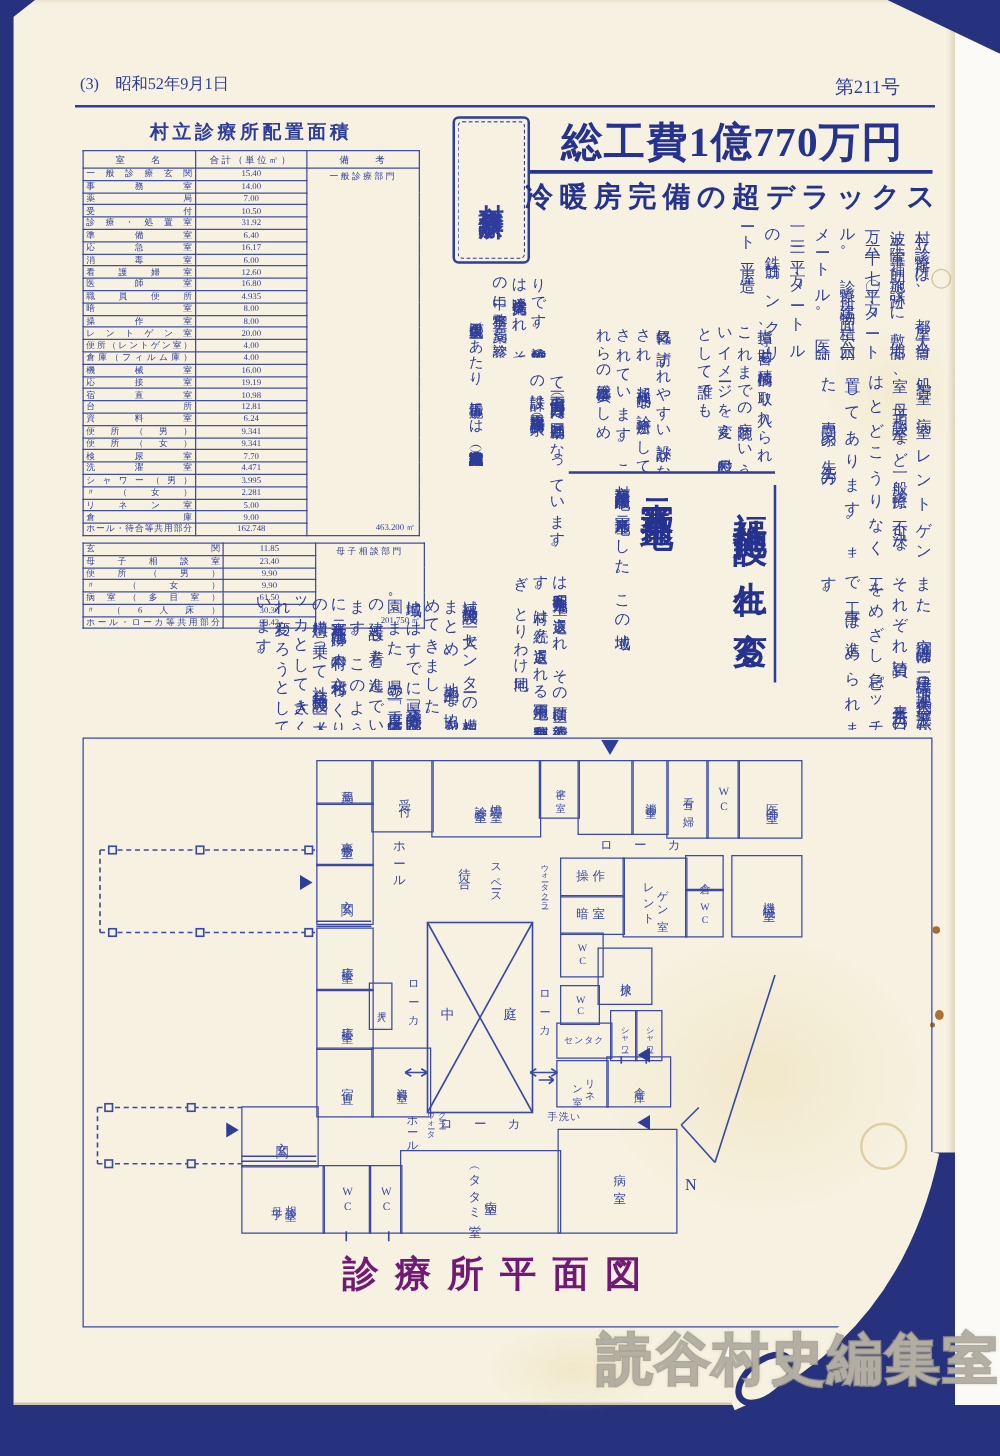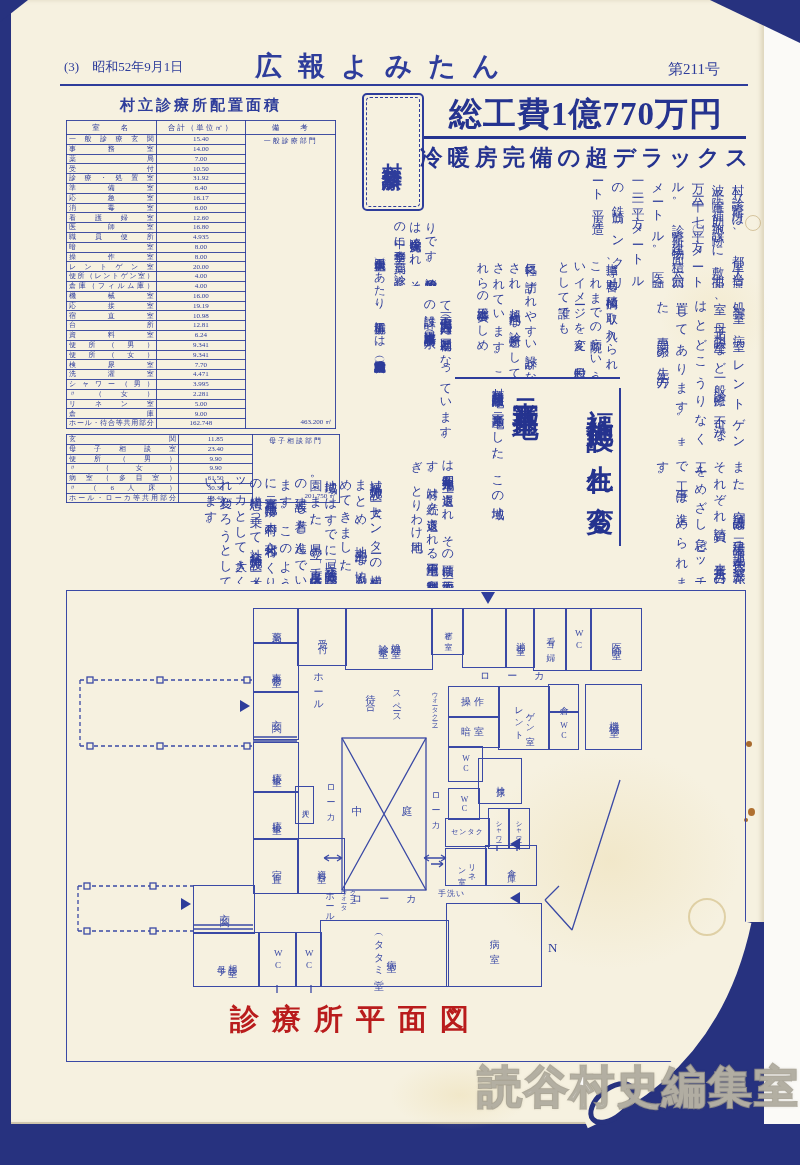--- a/index.html
+++ b/index.html
@@ -43,21 +43,21 @@
   .rule{position:absolute;background:var(--ink);}
   
   .plan-frame{left:66px;top:590px;width:678px;height:470px;border:1.6px solid var(--ink2);}
   .room{position:absolute;border:1.4px solid var(--ink2);display:flex;align-items:center;justify-content:center;color:var(--ink2);}
   .room .rlabel{white-space:pre-line;text-align:center;line-height:1.25;}
   .room.v .rlabel{writing-mode:vertical-rl;}
   .room.vwc .rlabel{writing-mode:vertical-rl;text-orientation:upright;}
   .plabel{position:absolute;color:var(--ink2);white-space:pre-line;}
   .plabel.v{writing-mode:vertical-rl;}
   .plabel.h{white-space:nowrap;}
-  .plan-caption{left:230px;top:1000px;width:340px;text-align:left;font-size:29px;font-weight:bold;letter-spacing:13px;color:#b91c1c;white-space:nowrap;}
+  .plan-caption{left:230px;top:1000px;width:340px;text-align:center;font-size:29px;font-weight:bold;letter-spacing:13px;color:#701a75;white-space:nowrap;}
   svg.overlay{position:absolute;left:0;top:0;pointer-events:none;}
   
   .watermark{left:478px;top:1058px;font-family:"Liberation Sans","DejaVu Sans",sans-serif;
              font-size:44px;font-weight:bold;letter-spacing:2px;color:rgba(255,255,255,.95);
              -webkit-text-stroke:2px rgba(160,155,140,.8);text-shadow:0 0 3px rgba(120,115,100,.5);white-space:nowrap;z-index:60;}
   .tri{position:absolute;background:var(--navy);}
 </style>
 </head>
 <body>
 
@@ -73,21 +73,20 @@
   <div class="blob" style="left:480px;top:750px;width:260px;height:220px;background:radial-gradient(closest-side,rgba(233,214,160,.35),rgba(233,214,160,0));"></div>
   <div class="blob" style="left:660px;top:260px;width:110px;height:110px;background:radial-gradient(closest-side,rgba(236,220,170,.3),rgba(236,220,170,0));"></div>
   <div class="blob" style="left:390px;top:1060px;width:140px;height:70px;background:radial-gradient(closest-side,rgba(230,210,150,.3),rgba(230,210,150,0));"></div>
   <div class="blob" style="left:688px;top:898px;width:34px;height:34px;border:2px solid rgba(190,160,80,.4);"></div>
   <div class="blob" style="left:745px;top:215px;width:14px;height:14px;border:1.5px solid rgba(180,150,90,.5);"></div>
   <div class="blob" style="left:746px;top:741px;width:6px;height:6px;background:#a86a2e;"></div>
   <div class="blob" style="left:748px;top:808px;width:7px;height:8px;background:#b07030;"></div>
   <div class="blob" style="left:744px;top:818px;width:4px;height:4px;background:#a86a2e;"></div>
 
   <div class="abs hdr-left">(3)　昭和52年9月1日</div>
-  <div class="abs hdr-title">広報よみたん</div>
   <div class="abs hdr-issue">第211号</div>
   <div class="abs hdr-rule"></div>
 
   <div class="abs table-wrap">
     <div class="table-title">村立診療所配置面積</div>
     <div>
         <table class="atable">
           <tbody>
             <tr>
               <th>室　　名</th>

